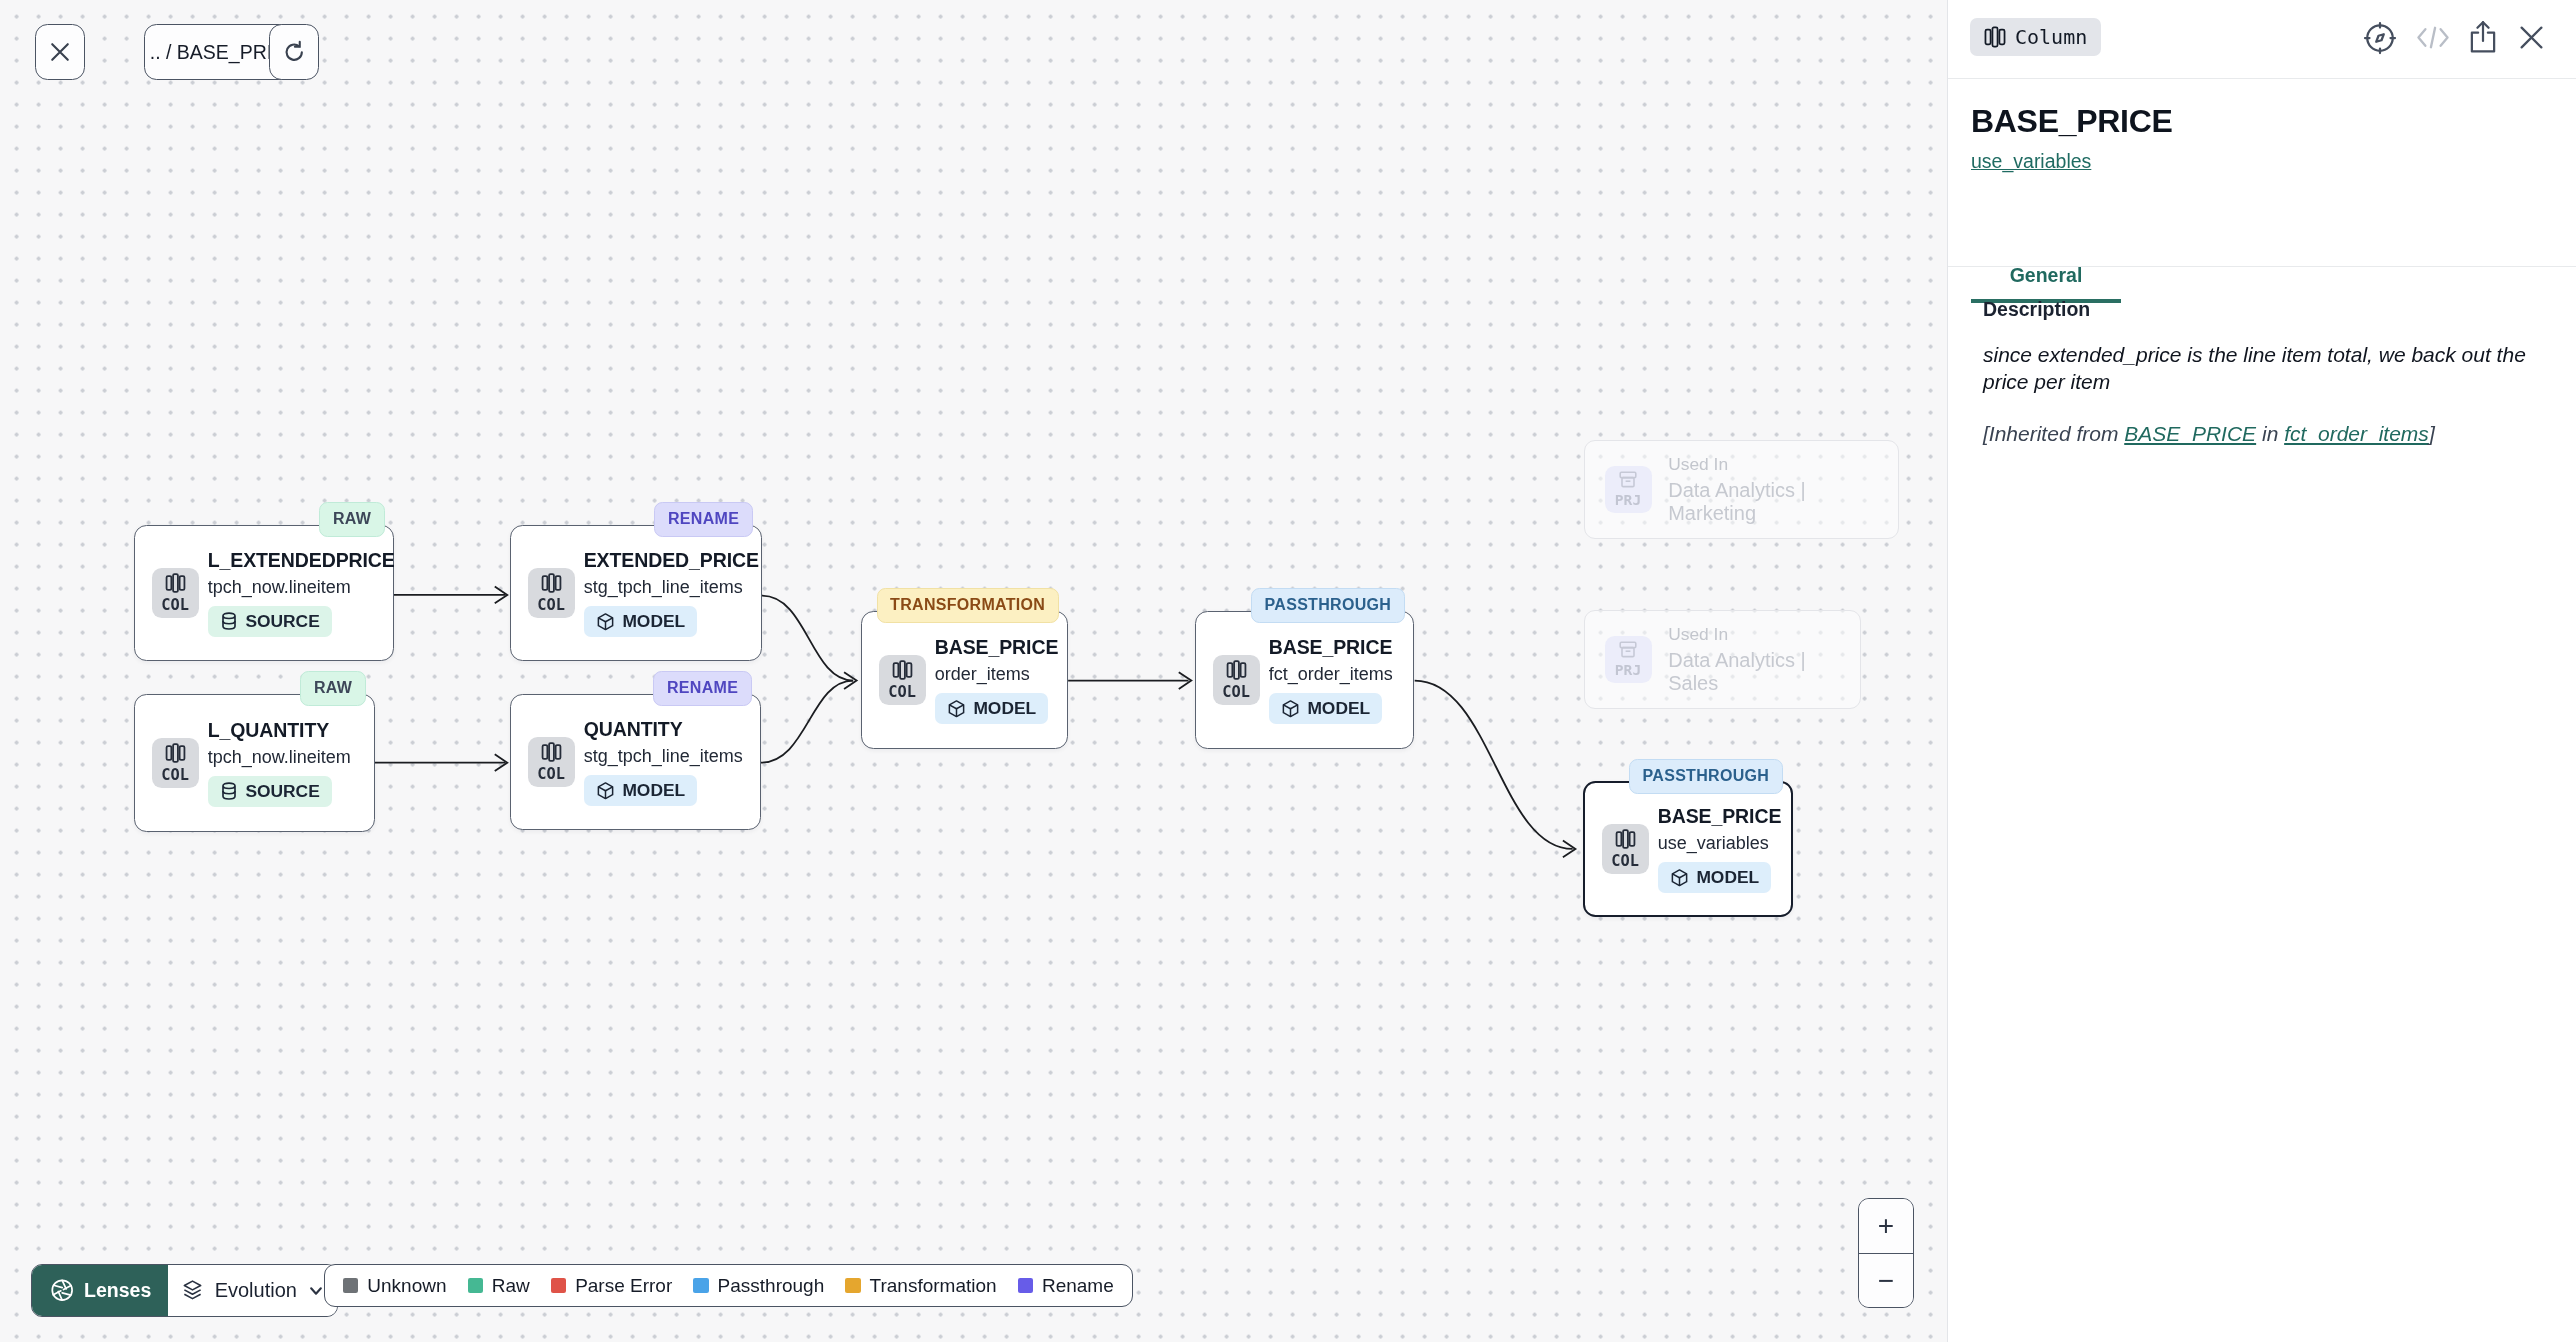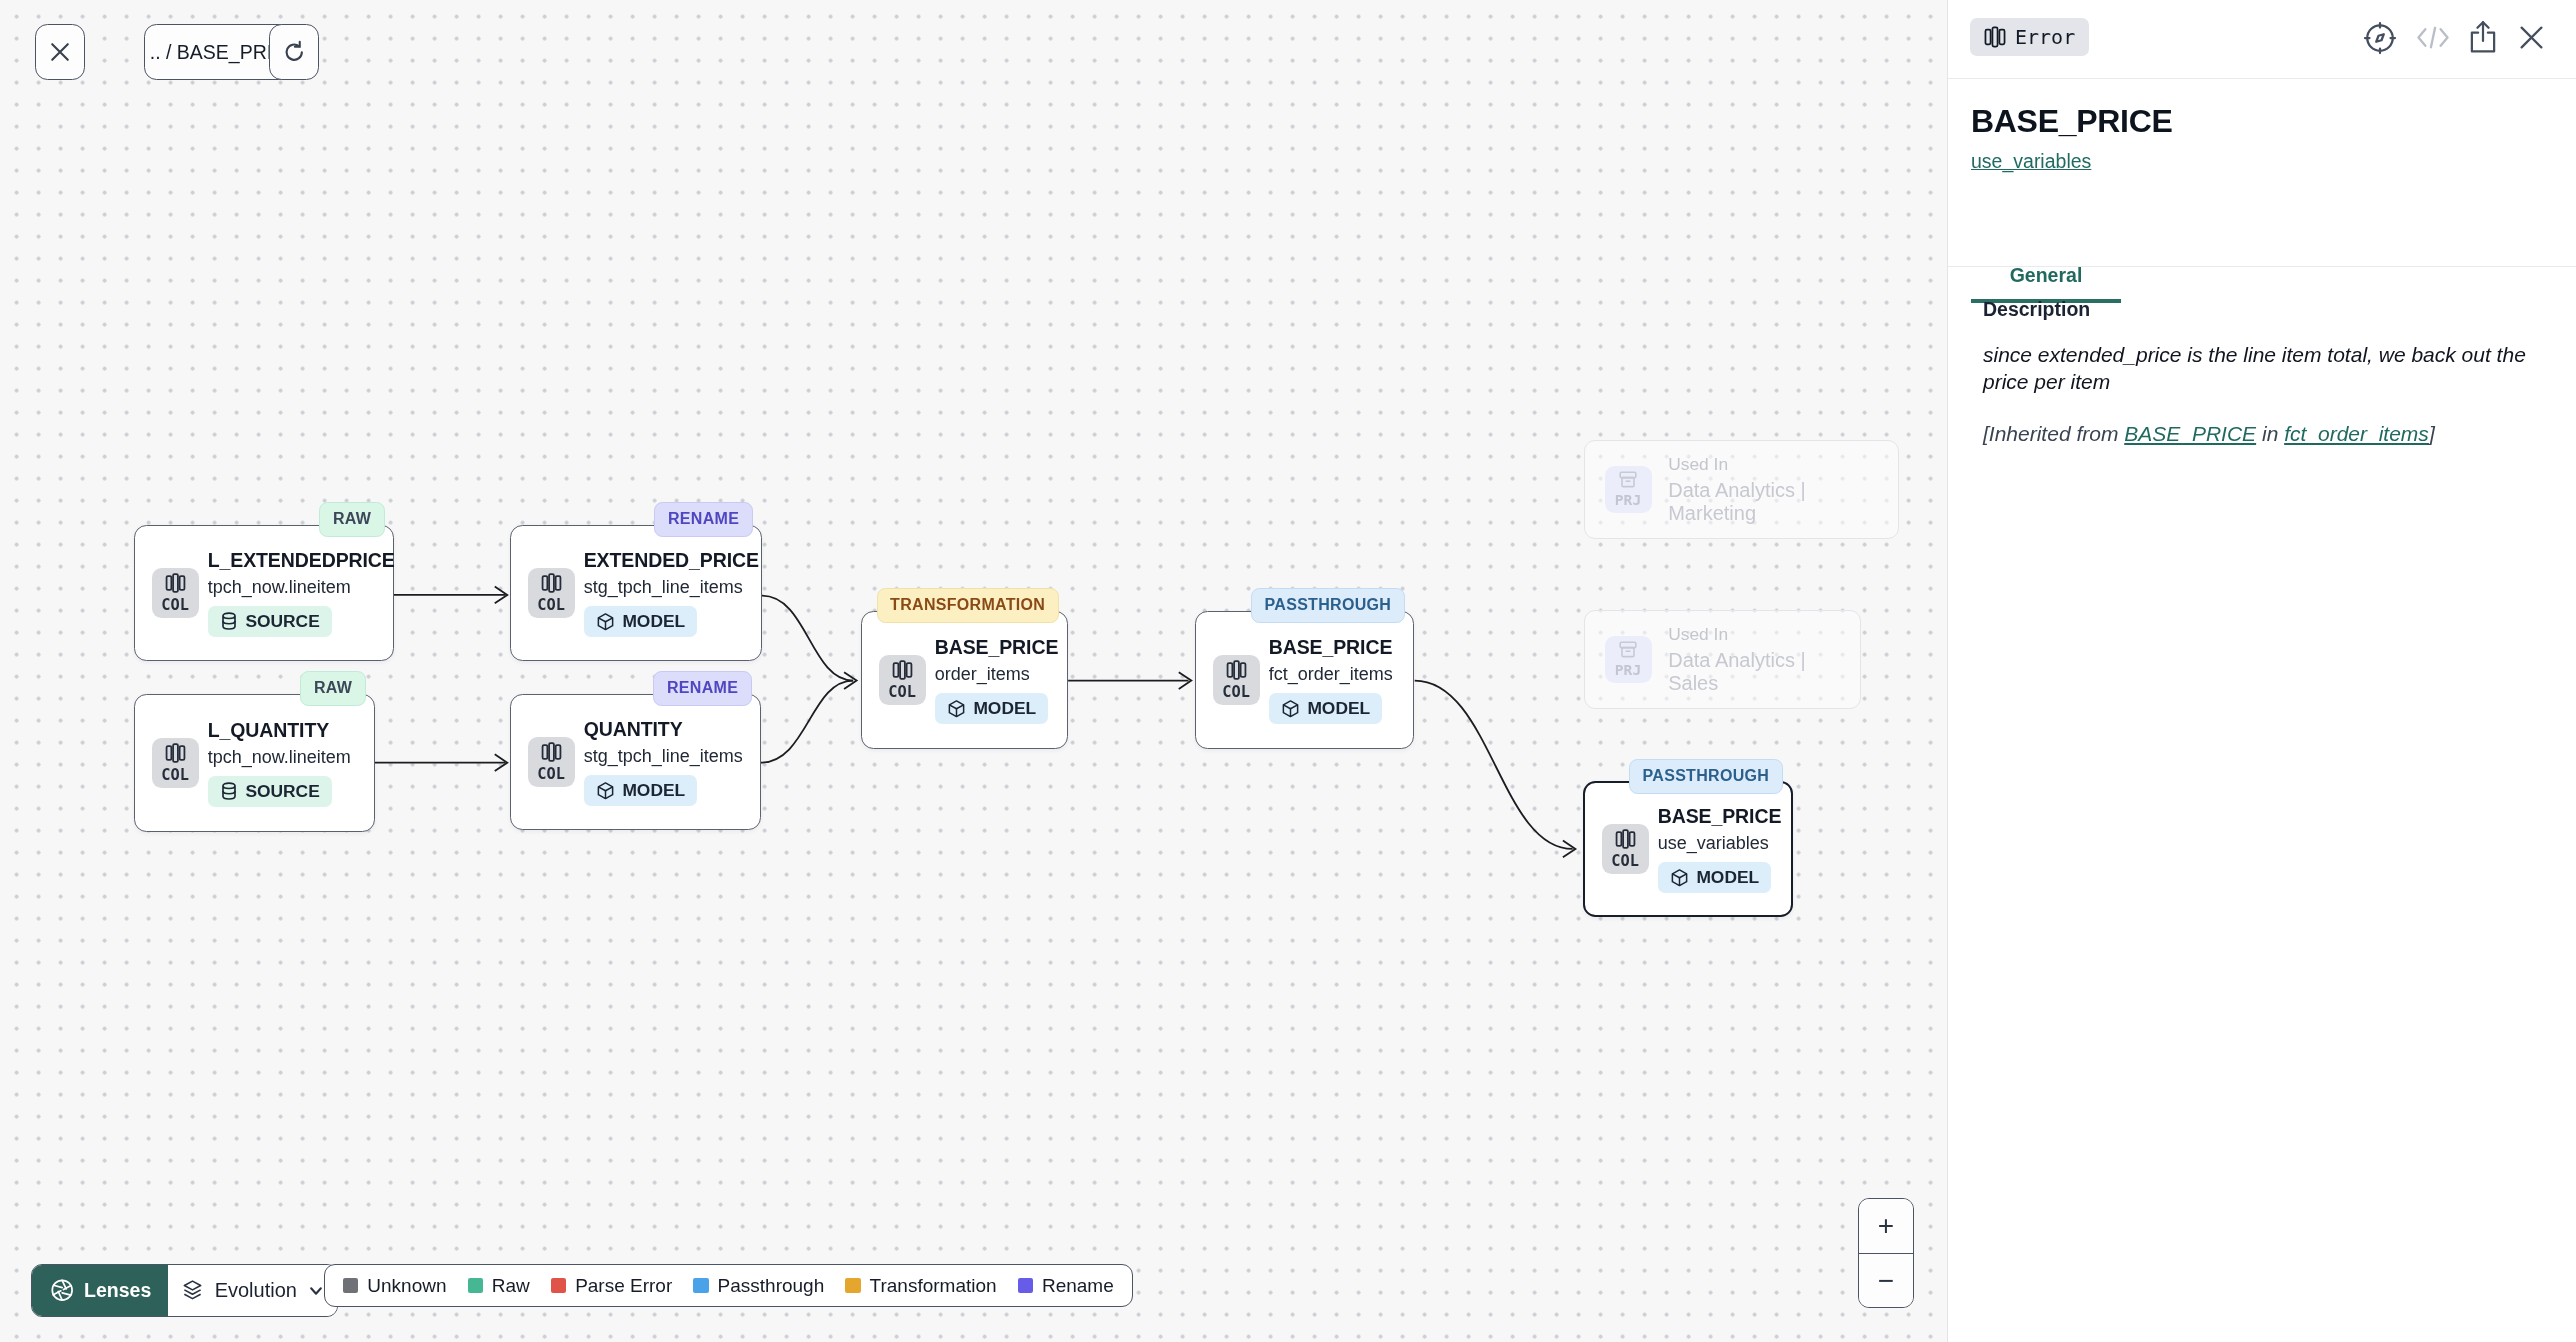--- a/index.html
+++ b/index.html
@@ -404,21 +404,21 @@
   </div>
 </div>
 
 <div class="panel">
   <div class="typechip">
     <svg width="22" height="24" viewBox="0 0 30 32" fill="none" stroke-width="2.4">
         <rect x="2" y="6" width="7" height="20" rx="2"></rect>
         <rect x="11.5" y="3" width="7" height="26" rx="2"></rect>
         <rect x="21" y="6" width="7" height="20" rx="2"></rect>
       </svg>
-    <span>Error</span>
+    <span>Column</span>
   </div>
 
   <div class="picons">
     <span class="picon">
       <svg width="36" height="36" viewBox="0 0 48 48" fill="none" stroke-width="3" stroke-linecap="round" stroke-linejoin="round">
           <circle cx="24" cy="24" r="17"></circle>
           <path d="M24,4 v6 M24,38 v6 M4,24 h6 M38,24 h6"></path>
           <path d="M19,29 L22,21 L29,19 L26,27 Z"></path>
         </svg>
     </span>

